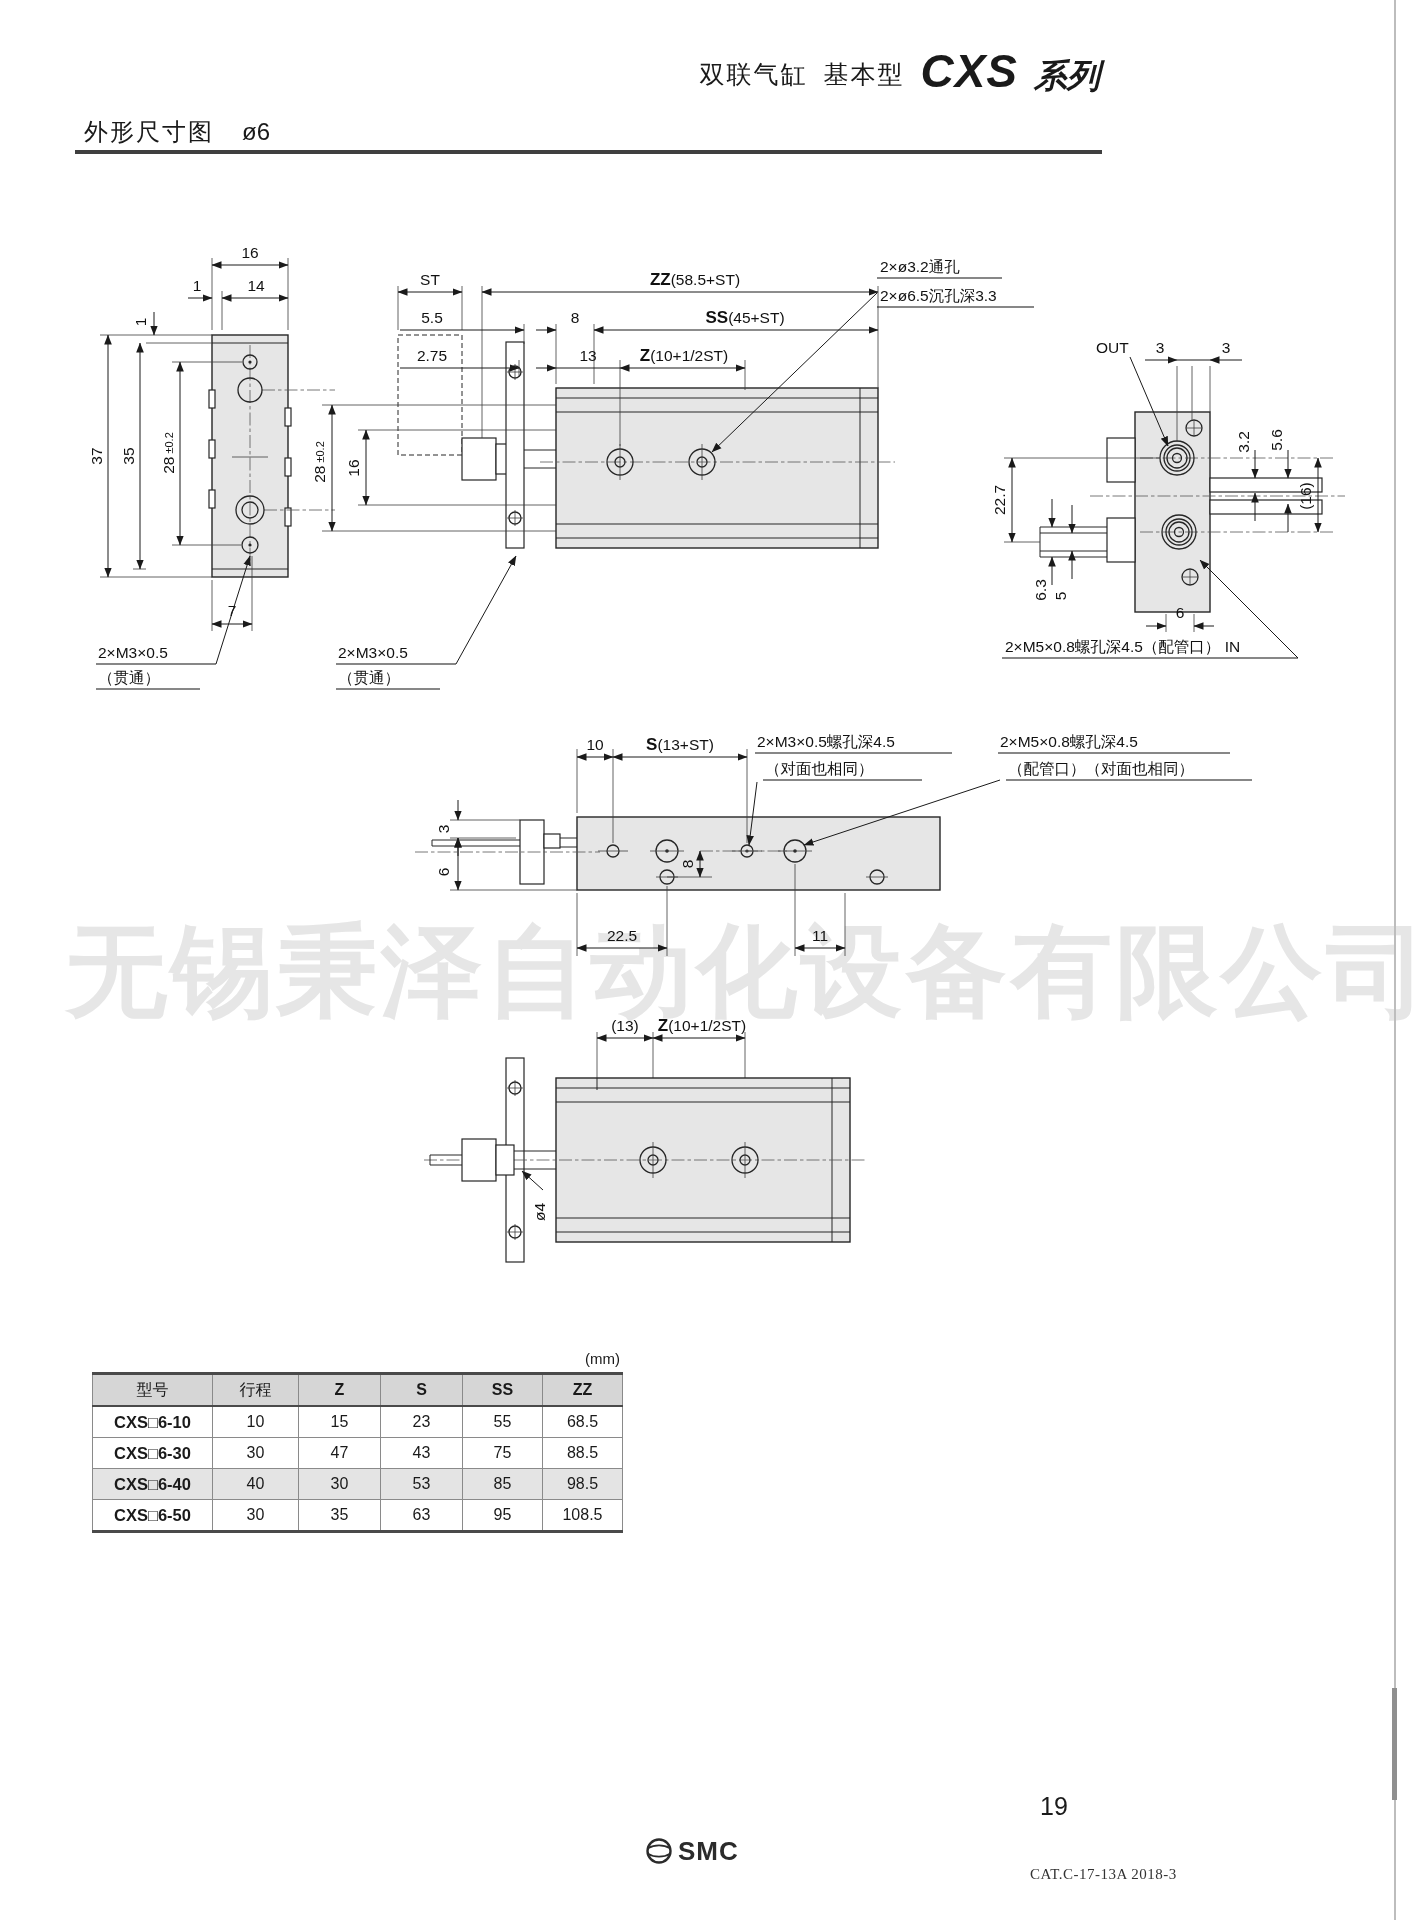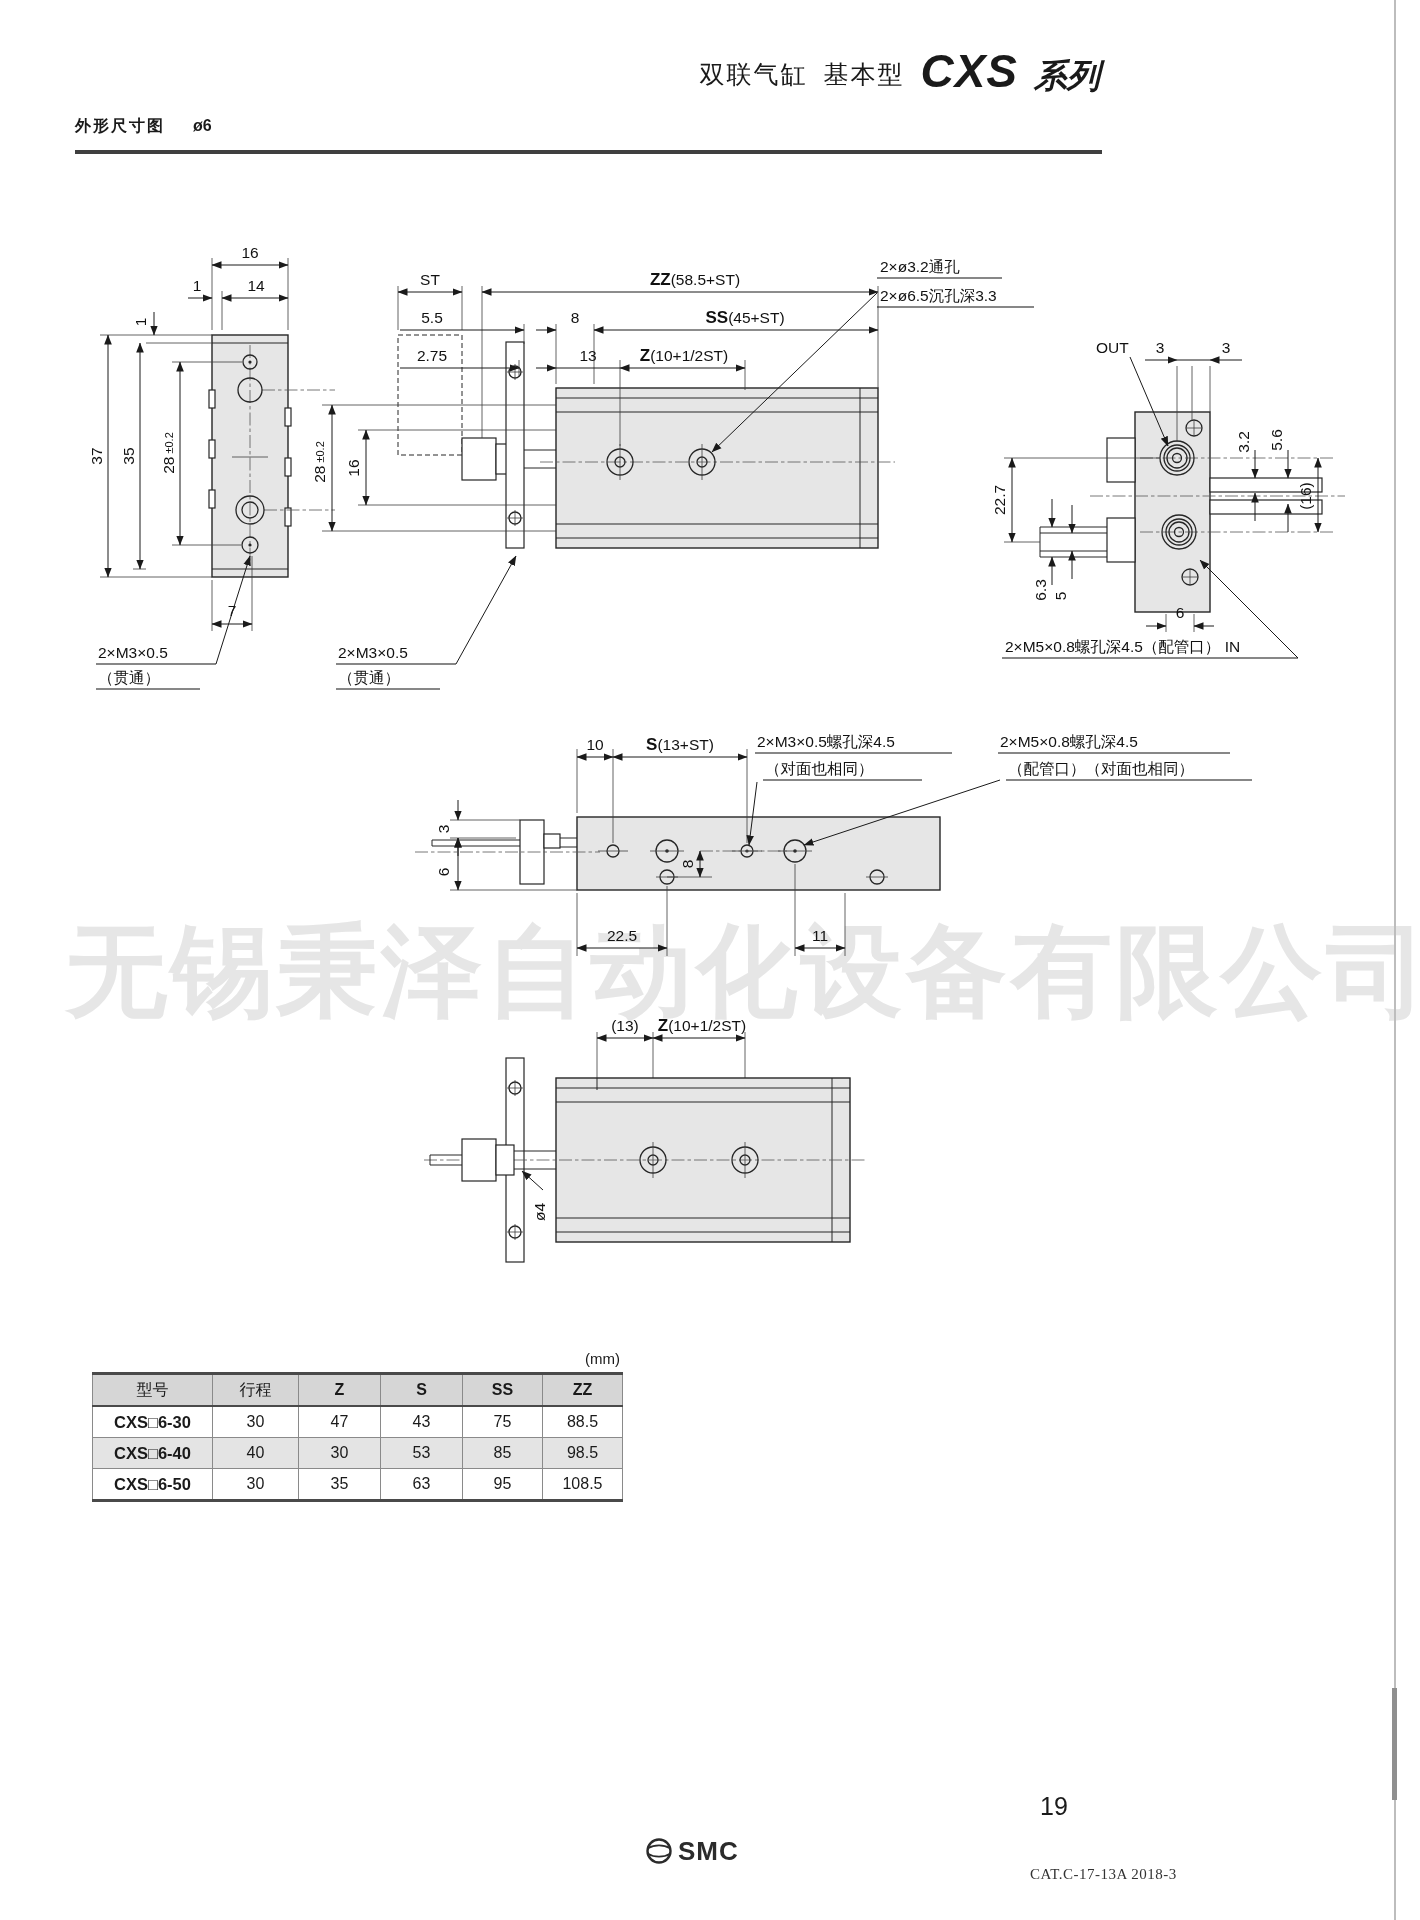--- a/index.html
+++ b/index.html
@@ -7,21 +7,21 @@
   .abs{position:absolute;}
 
   
   .hdr{top:52px;left:700px;width:400px;display:flex;align-items:flex-end;justify-content:flex-end;gap:16px;white-space:nowrap;}
   .hdr .t1{font-size:25px;letter-spacing:2px;}
   .hdr .t2{font-size:25px;letter-spacing:2px;text-align:right;}
   .hdr .series{font-size:46px;font-weight:bold;font-style:italic;letter-spacing:1px;line-height:0.85;}
   .hdr .series-cn{font-size:33px;font-weight:bold;font-style:italic;line-height:0.95;}
 
   
-  .sec{top:116px;left:75px;font-size:16px;font-weight:bold;letter-spacing:2px;}
+  .sec{top:116px;left:84px;font-size:24px;font-weight:normal;letter-spacing:2px;}
   .sec .bore{margin-left:28px;letter-spacing:0;}
   .rule{top:150px;left:75px;width:1027px;height:4px;background:#3f3f3f;}
 
   
   .wm{top:905px;left:66px;width:1300px;font-size:101px;letter-spacing:4px;color:#e6e6e6;white-space:nowrap;font-weight:bold;z-index:0;}
 
   
   svg.draw{position:absolute;top:0;left:0;z-index:1;}
   .dl{stroke:#1a1a1a;stroke-width:1;fill:none;}
   .ext{stroke:#3c3c3c;stroke-width:0.8;fill:none;}
@@ -415,20 +415,28 @@
       <th>型号</th>
       <th>行程</th>
       <th class="bold">Z</th>
       <th class="bold">S</th>
       <th class="bold">SS</th>
       <th class="bold">ZZ</th>
     </tr>
   </thead>
   <tbody>
     <tr>
+      <td class="model">CXS□6-10</td>
+      <td>10</td>
+      <td>15</td>
+      <td>23</td>
+      <td>55</td>
+      <td>68.5</td>
+    </tr>
+    <tr>
       <td class="model">CXS□6-30</td>
       <td>30</td>
       <td>47</td>
       <td>43</td>
       <td>75</td>
       <td>88.5</td>
     </tr>
     <tr class="shade">
       <td class="model">CXS□6-40</td>
       <td>40</td>

